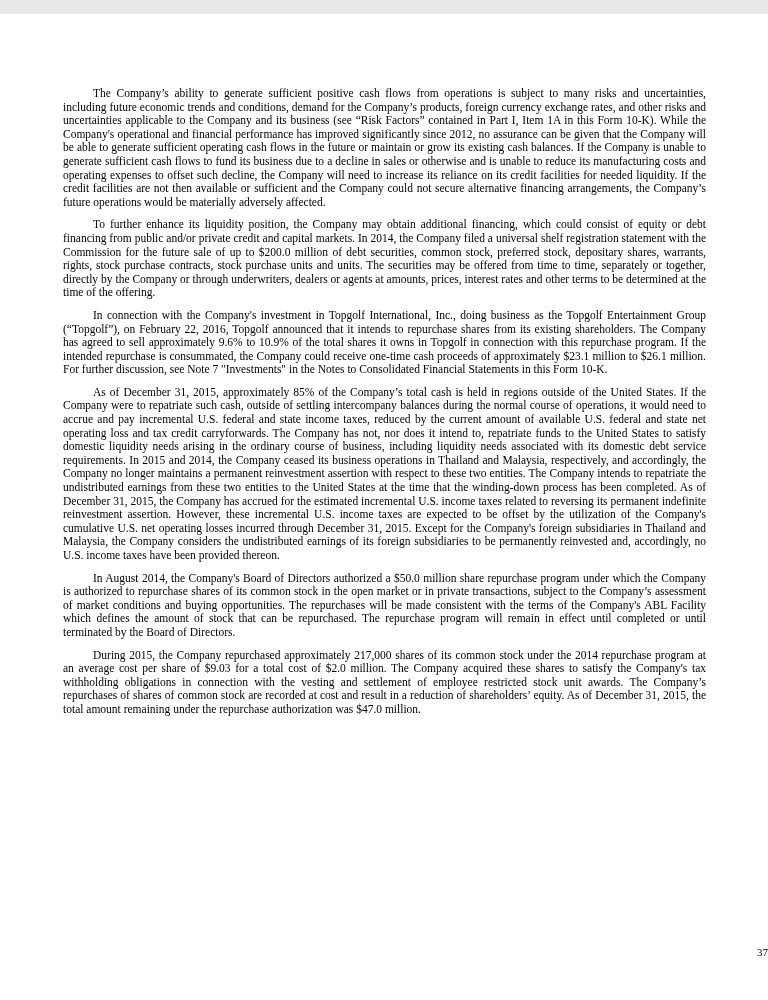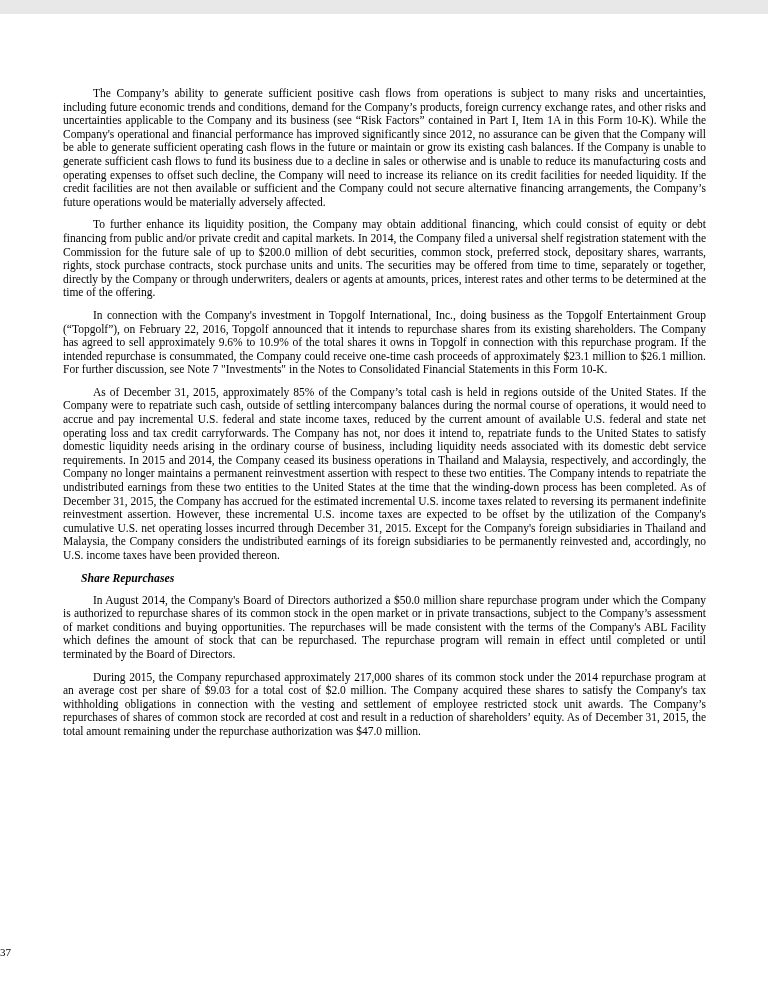--- a/index.html
+++ b/index.html
@@ -12,33 +12,32 @@
   p.body{
     font-size:11.5px;line-height:13.6px;text-align:justify;
     text-indent:30px;margin:0 0 9px 0;
   }
   .section-heading{
     font-size:11.7px;font-weight:bold;font-style:italic;
     margin:4px 0 9px 0;padding-left:18px;
   }
   .page-number{
     position:absolute;left:0;top:932px;width:768px;
-    text-align:left;font-size:11px;
+    text-align:right;font-size:11px;
   }
 </style>
 </head>
 <body>
 
 <div class="page">
   <div class="content">
     <p class="body">The Company’s ability to generate sufficient positive cash flows from operations is subject to many risks and uncertainties, including future economic trends and conditions, demand for the Company’s products, foreign currency exchange rates, and other risks and uncertainties applicable to the Company and its business (see “Risk Factors” contained in Part I, Item 1A in this Form 10-K). While the Company's operational and financial performance has improved significantly since 2012, no assurance can be given that the Company will be able to generate sufficient operating cash flows in the future or maintain or grow its existing cash balances. If the Company is unable to generate sufficient cash flows to fund its business due to a decline in sales or otherwise and is unable to reduce its manufacturing costs and operating expenses to offset such decline, the Company will need to increase its reliance on its credit facilities for needed liquidity. If the credit facilities are not then available or sufficient and the Company could not secure alternative financing arrangements, the Company’s future operations would be materially adversely affected.</p>
     <p class="body">To further enhance its liquidity position, the Company may obtain additional financing, which could consist of equity or debt financing from public and/or private credit and capital markets. In 2014, the Company filed a universal shelf registration statement with the Commission for the future sale of up to $200.0 million of debt securities, common stock, preferred stock, depositary shares, warrants, rights, stock purchase contracts, stock purchase units and units. The securities may be offered from time to time, separately or together, directly by the Company or through underwriters, dealers or agents at amounts, prices, interest rates and other terms to be determined at the time of the offering.</p>
     <p class="body">In connection with the Company's investment in Topgolf International, Inc., doing business as the Topgolf Entertainment Group (“Topgolf”), on February 22, 2016, Topgolf announced that it intends to repurchase shares from its existing shareholders. The Company has agreed to sell approximately 9.6% to 10.9% of the total shares it owns in Topgolf in connection with this repurchase program. If the intended repurchase is consummated, the Company could receive one-time cash proceeds of approximately $23.1 million to $26.1 million. For further discussion, see Note 7 "Investments" in the Notes to Consolidated Financial Statements in this Form 10-K.</p>
     <p class="body">As of December 31, 2015, approximately 85% of the Company’s total cash is held in regions outside of the United States. If the Company were to repatriate such cash, outside of settling intercompany balances during the normal course of operations, it would need to accrue and pay incremental U.S. federal and state income taxes, reduced by the current amount of available U.S. federal and state net operating loss and tax credit carryforwards. The Company has not, nor does it intend to, repatriate funds to the United States to satisfy domestic liquidity needs arising in the ordinary course of business, including liquidity needs associated with its domestic debt service requirements. In 2015 and 2014, the Company ceased its business operations in Thailand and Malaysia, respectively, and accordingly, the Company no longer maintains a permanent reinvestment assertion with respect to these two entities. The Company intends to repatriate the undistributed earnings from these two entities to the United States at the time that the winding-down process has been completed. As of December 31, 2015, the Company has accrued for the estimated incremental U.S. income taxes related to reversing its permanent indefinite reinvestment assertion. However, these incremental U.S. income taxes are expected to be offset by the utilization of the Company's cumulative U.S. net operating losses incurred through December 31, 2015. Except for the Company's foreign subsidiaries in Thailand and Malaysia, the Company considers the undistributed earnings of its foreign subsidiaries to be permanently reinvested and, accordingly, no U.S. income taxes have been provided thereon.</p>
 
-    <h3 class="section-heading">Share Repurchases</h3>
 
     <p class="body">In August 2014, the Company's Board of Directors authorized a $50.0 million share repurchase program under which the Company is authorized to repurchase shares of its common stock in the open market or in private transactions, subject to the Company’s assessment of market conditions and buying opportunities.  The repurchases will be made consistent with the terms of the Company's ABL Facility which defines the amount of stock that can be repurchased.  The repurchase program will remain in effect until completed or until terminated by the Board of Directors.</p>
     <p class="body">During 2015, the Company repurchased approximately 217,000 shares of its common stock under the 2014 repurchase program at an average cost per share of $9.03 for a total cost of $2.0 million. The Company acquired these shares to satisfy the Company's tax withholding obligations in connection with the vesting and settlement of employee restricted stock unit awards. The Company’s repurchases of shares of common stock are recorded at cost and result in a reduction of shareholders’ equity. As of December 31, 2015, the total amount remaining under the repurchase authorization was $47.0 million.</p>
   </div>
 
   <div class="page-number">37</div>
 </div>
 
 </body></html>

